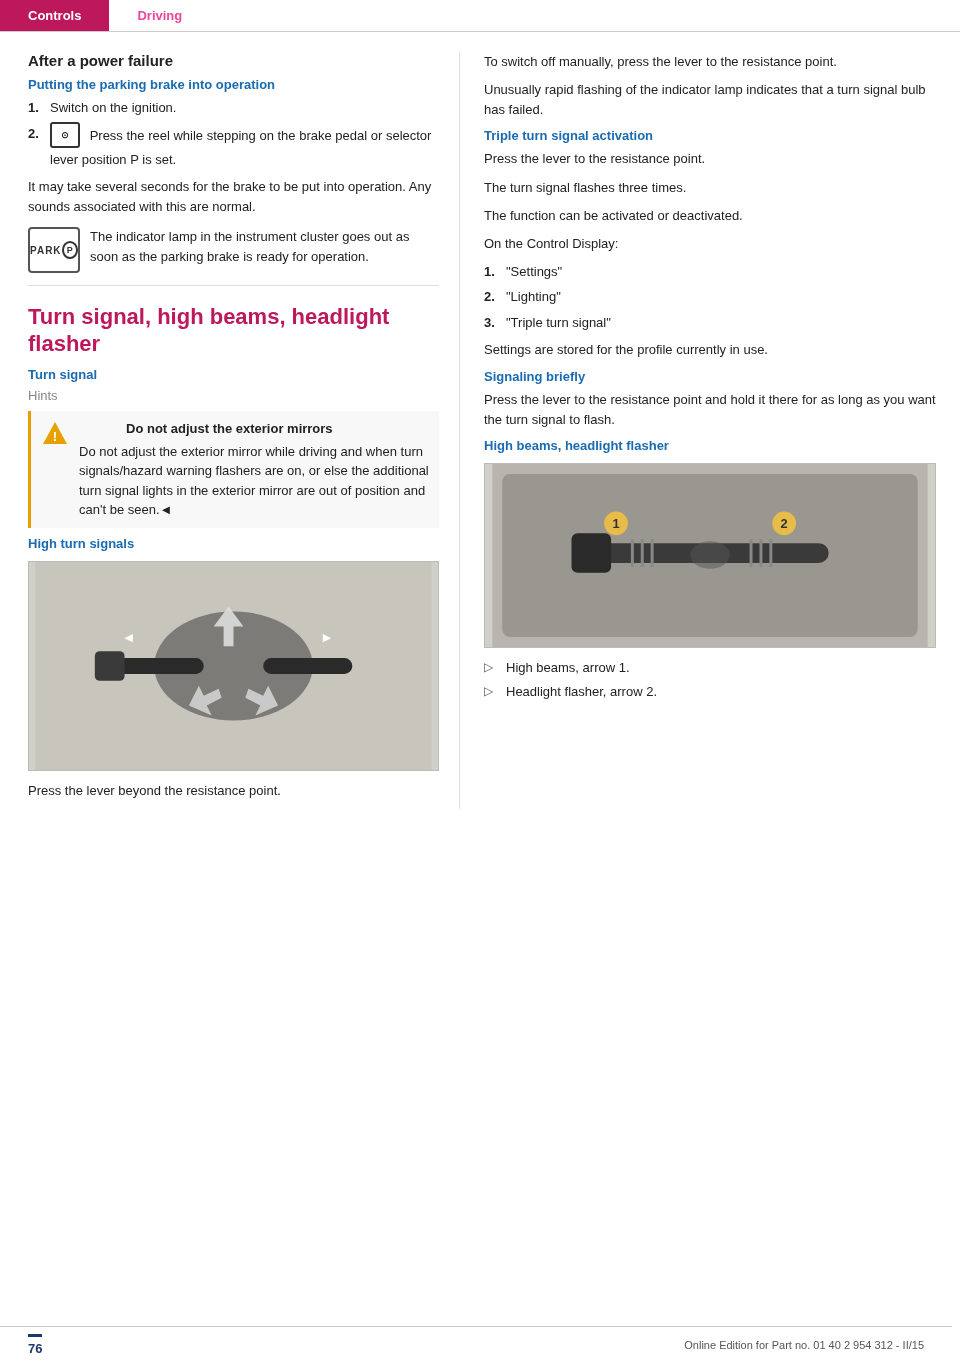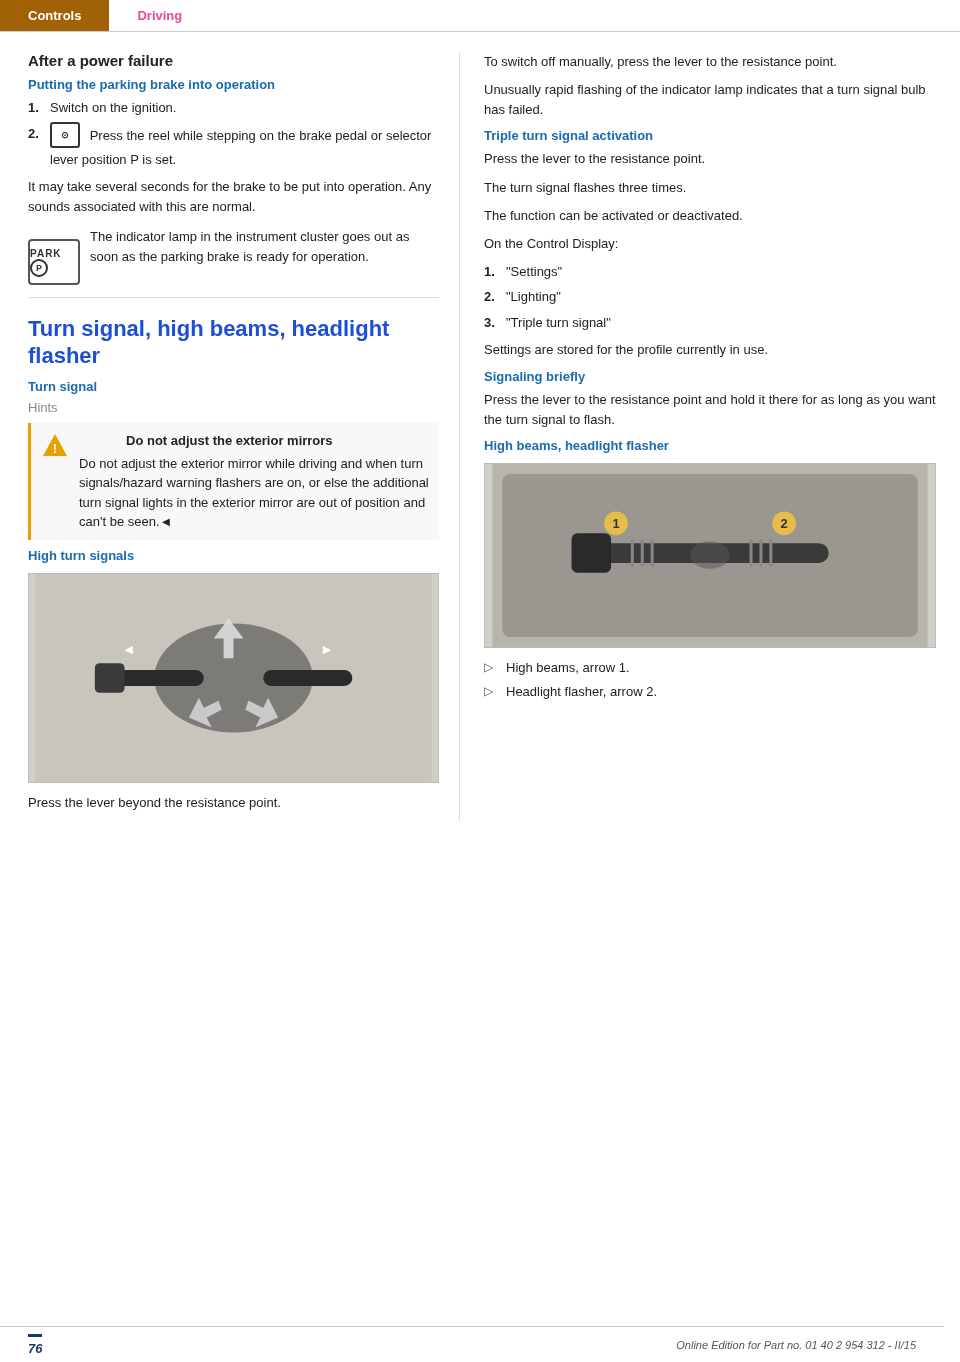--- a/index.html
+++ b/index.html
@@ -21,21 +21,21 @@
       border-bottom: 1px solid #ccc;
     }
     .header-tab {
       display: flex;
       align-items: center;
       padding: 0 28px;
       font-size: 13px;
       font-weight: bold;
     }
     .header-tab.active {
-      background: #a16207;
+      background: #be185d;
       color: #fff;
       justify-content: center;
     }
     .header-tab.inactive {
       background: #fff;
       color: #ec4899;
       justify-content: flex-end;
     }
 
     
@@ -68,21 +68,21 @@
     }
     .section-title-gray {
       font-size: 13px;
       font-weight: normal;
       color: #888;
       margin-bottom: 6px;
     }
     .section-heading-large {
       font-size: 22px;
       font-weight: bold;
-      color: #1d4ed8;
+      color: #be185d;
       margin: 18px 0 10px 0;
       line-height: 1.2;
     }
 
     
     .para {
       font-size: 13px;
       color: #222;
       line-height: 1.55;
       margin-bottom: 8px;
@@ -129,27 +129,27 @@
       display: flex;
       margin: 10px 0 10px 0;
       gap: 10px;
     }
     .park-icon-box {
       border: 2px solid #555;
       border-radius: 4px;
       width: 52px;
       height: 46px;
       display: flex;
-      flex-direction: column;
+      flex-direction: row;
+      align-items: center;
       justify-content: center;
       font-size: 11px;
       font-weight: bold;
       color: #333;
       flex-shrink: 0;
-      margin-top: 12px;
     }
     .park-icon-box .park-label {
       font-size: 10px;
       font-weight: bold;
       letter-spacing: 1px;
     }
     .park-icon-box .park-circle {
       width: 18px;
       height: 18px;
       border: 2px solid #333;
@@ -225,28 +225,27 @@
       color: #555;
       font-size: 12px;
       min-width: 14px;
     }
 
     
     .footer {
       position: absolute;
       bottom: 0;
       left: 0;
-      right: 16px;
+      right: 8px;
       height: 36px;
       display: flex;
       align-items: center;
       justify-content: space-between;
       padding: 0 28px;
       border-top: 1px solid #ccc;
-      font-style: italic;
     }
     .footer-page {
       font-size: 13px;
       font-weight: bold;
       color: #1a3a6b;
       border-top: 3px solid #1a3a6b;
       padding-top: 4px;
     }
     .footer-text {
       font-size: 11px;

